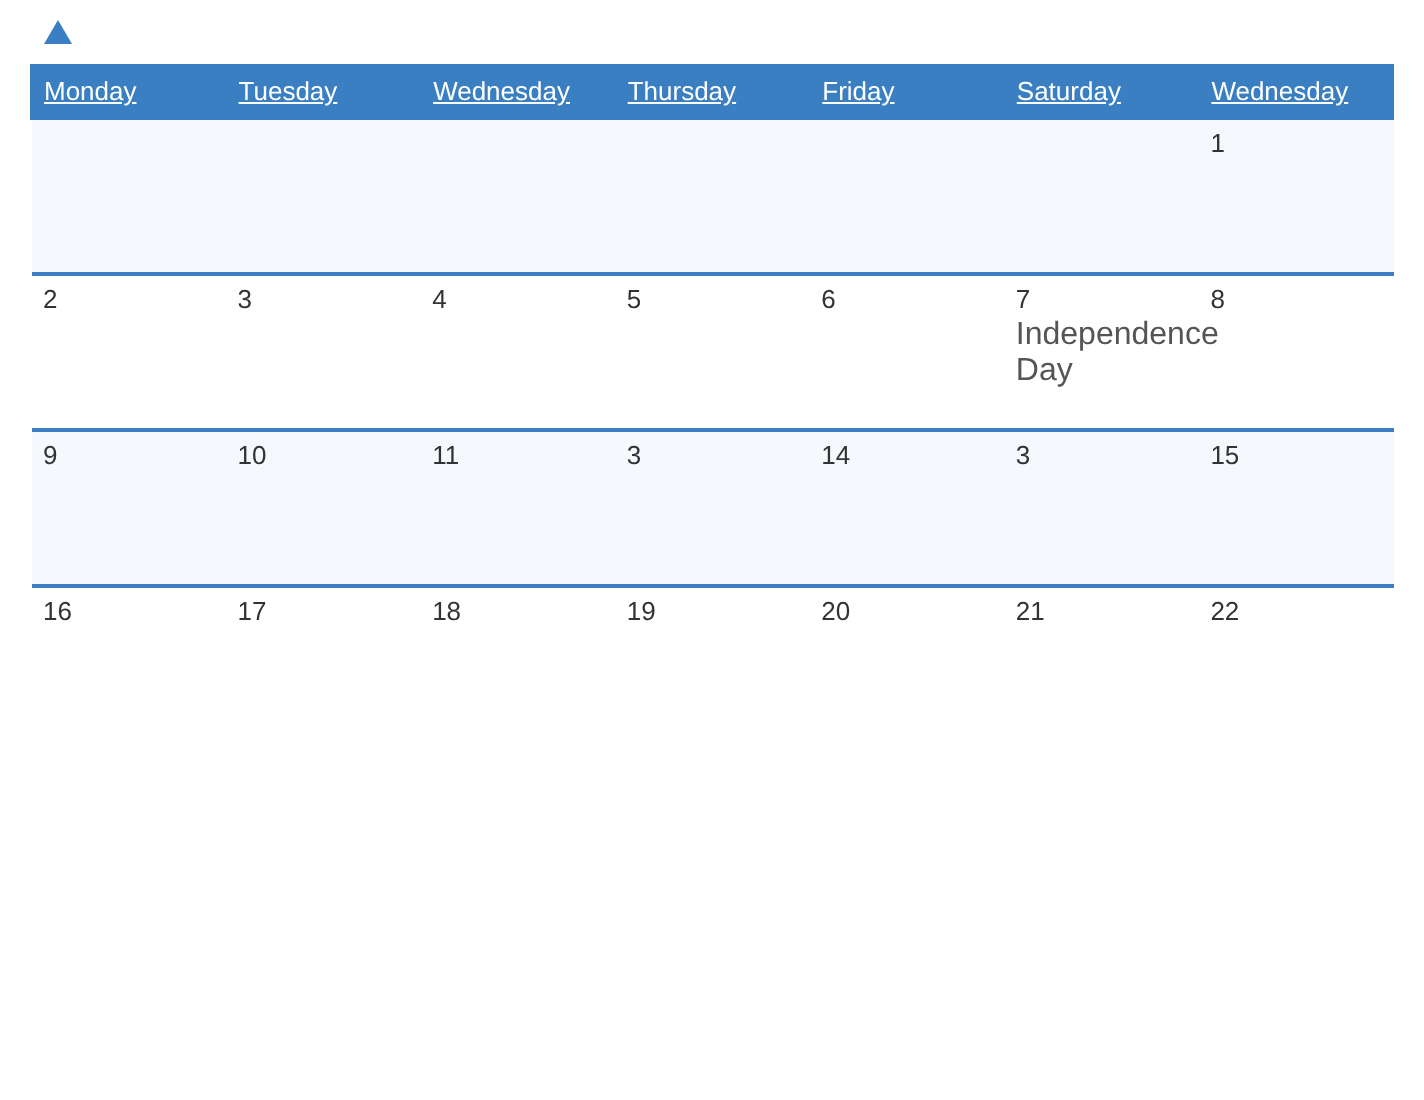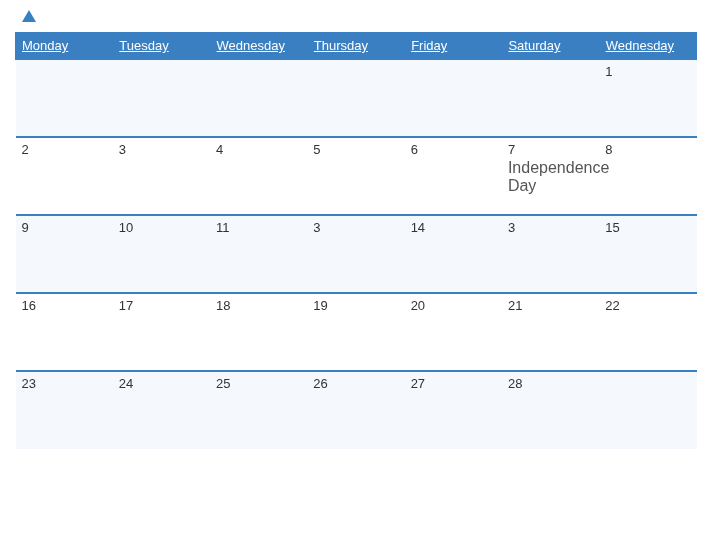--- a/index.html
+++ b/index.html
@@ -209,36 +209,15 @@
           <td>
             <span class="day-number">20</span>
           </td>
           <td>
             <span class="day-number">21</span>
           </td>
           <td>
             <span class="day-number">22</span>
           </td>
         </tr>
-        <tr>
-          <td>
-            <span class="day-number">23</span>
-          </td>
-          <td>
-            <span class="day-number">24</span>
-          </td>
-          <td>
-            <span class="day-number">25</span>
-          </td>
-          <td>
-            <span class="day-number">26</span>
-          </td>
-          <td>
-            <span class="day-number">27</span>
-          </td>
-          <td>
-            <span class="day-number">28</span>
-          </td>
-          <td></td>
-        </tr>
       </tbody>
   </table>
 </div>
 
 </body></html>

